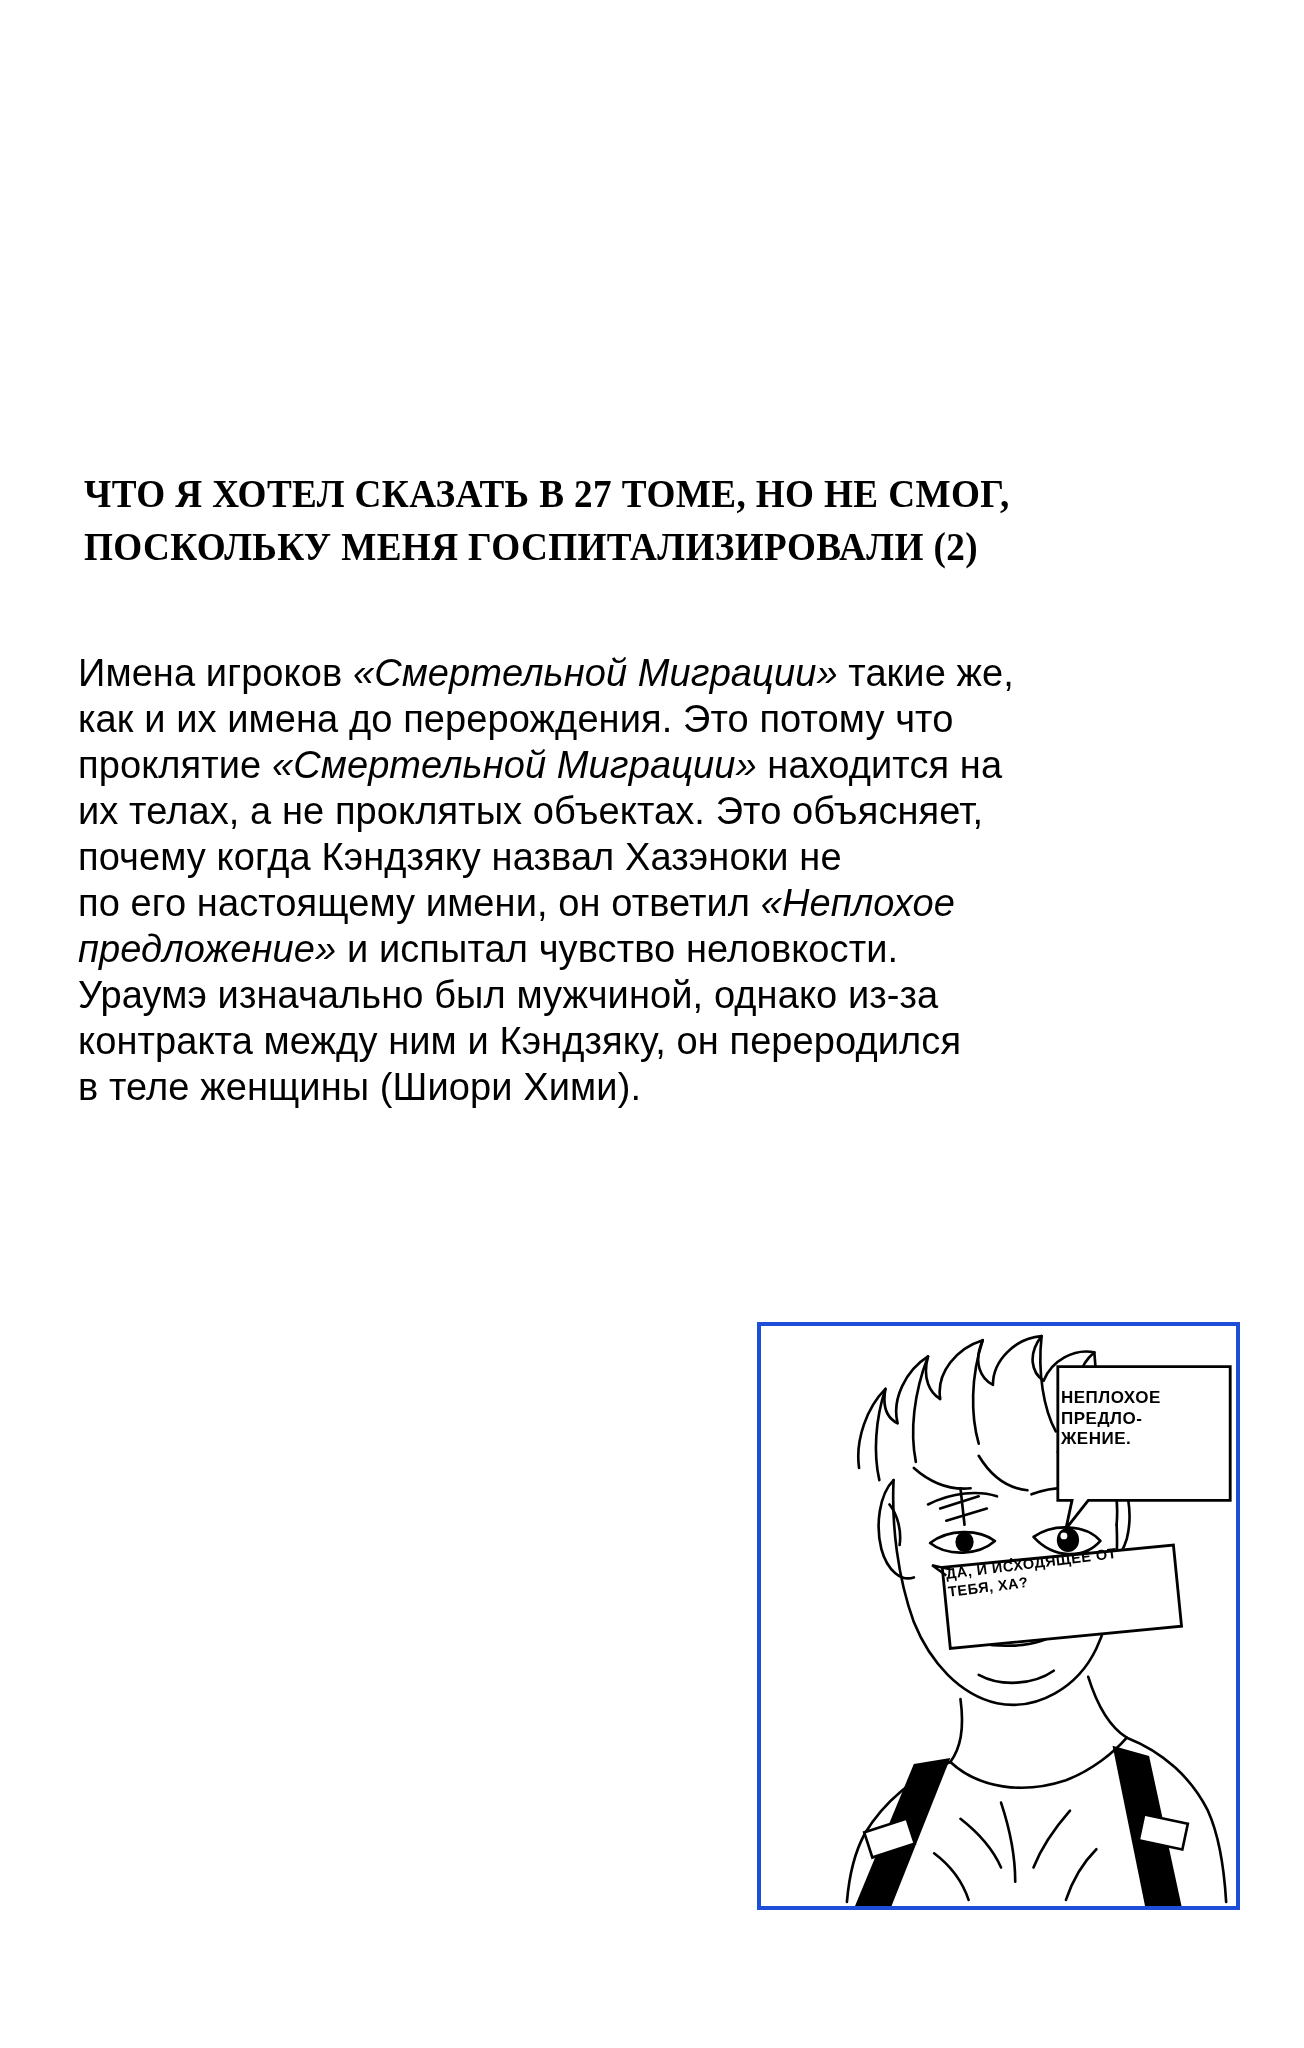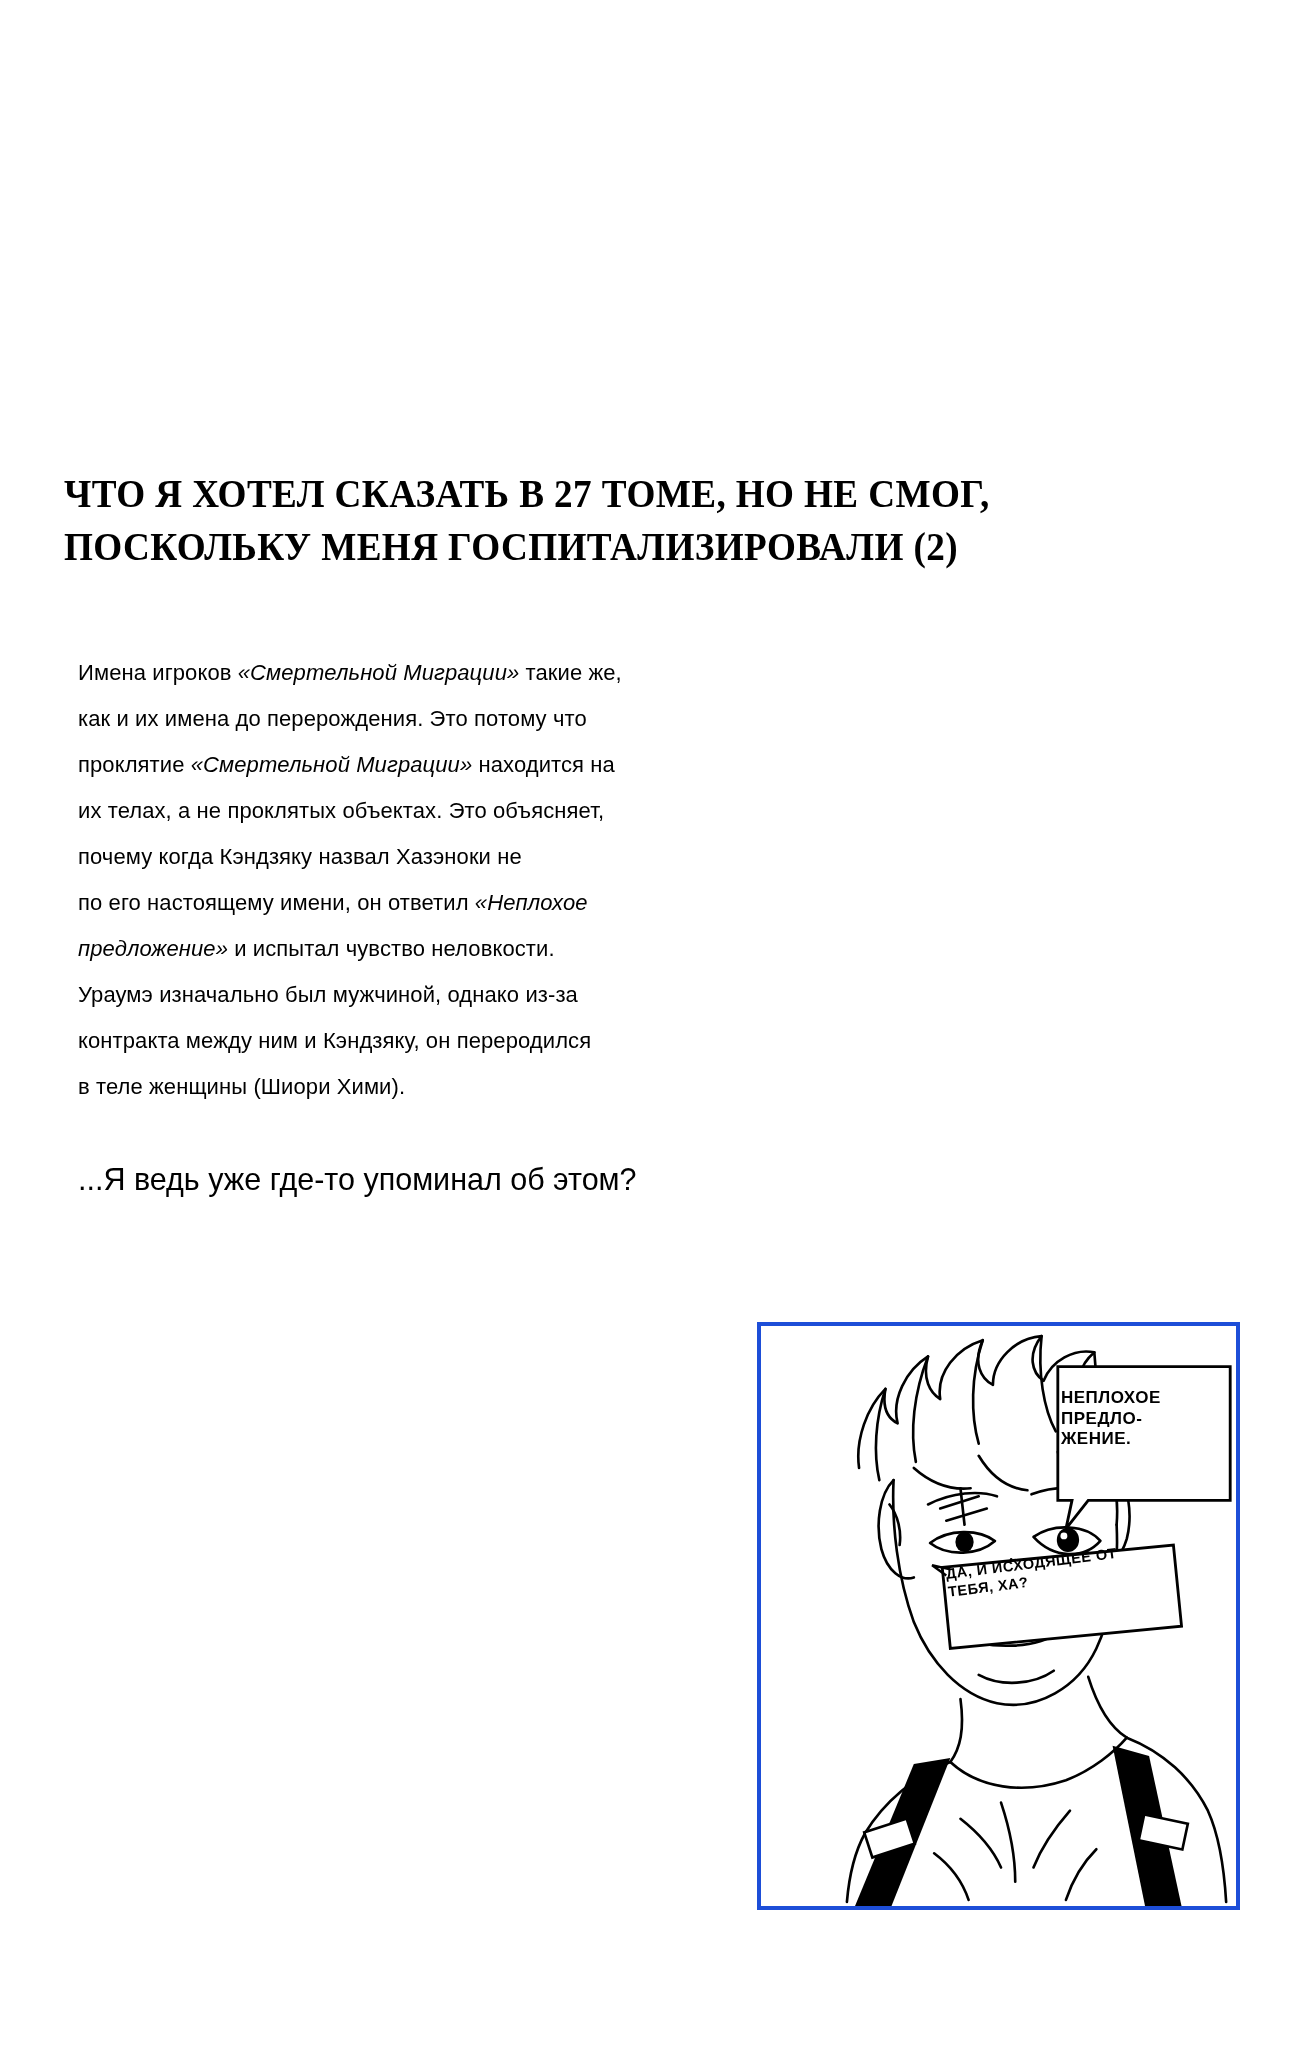--- a/index.html
+++ b/index.html
@@ -17,21 +17,21 @@
   }
 
   .page {
     position: absolute;
     inset: 0;
     background: #ffffff;
   }
 
   .title-block {
     position: absolute;
-    left: 64px;
+    left: 84px;
     top: 468px;
     width: 1130px;
   }
   .title-line {
     font-family: "Liberation Serif", serif;
     font-weight: 700;
     font-size: 40px;
     line-height: 1.32;
     letter-spacing: 0.4px;
     transform: scaleX(0.93);
@@ -39,21 +39,21 @@
     white-space: nowrap;
   }
 
   .body-block {
     position: absolute;
     left: 78px;
     top: 650px;
     width: 1020px;
   }
   .body-para {
-    font-size: 22px;
+    font-size: 38px;
     line-height: 46px;
     letter-spacing: 0.1px;
   }
   .body-para em {
     font-style: italic;
   }
   .body-note {
     margin-top: 46px;
     font-size: 30.5px;
     line-height: 46px;
@@ -103,21 +103,20 @@
 
 <div class="page">
 
   <div class="title-block">
     <div class="title-line">ЧТО Я ХОТЕЛ СКАЗАТЬ В 27 ТОМЕ, НО НЕ СМОГ,</div>
     <div class="title-line">ПОСКОЛЬКУ МЕНЯ ГОСПИТАЛИЗИРОВАЛИ (2)</div>
   </div>
 
   <div class="body-block">
     <div class="body-para">Имена игроков <em>«Смертельной Миграции»</em> такие же,<br>как и их имена до перерождения. Это потому что<br>проклятие <em>«Смертельной Миграции»</em> находится на<br>их телах, а не проклятых объектах. Это объясняет,<br>почему когда Кэндзяку назвал Хазэноки не<br>по его настоящему имени, он ответил <em>«Неплохое</em><br><em>предложение»</em> и испытал чувство неловкости.<br>Ураумэ изначально был мужчиной, однако из-за<br>контракта между ним и Кэндзяку, он переродился<br>в теле женщины (Шиори Хими).</div>
-    <div class="body-note">...Я ведь уже где-то упоминал об этом?</div>
   </div>
 
   <div class="panel">
     <svg viewBox="0 0 467 572" xmlns="http://www.w3.org/2000/svg">
       <g fill="none" stroke="#000" stroke-width="2.6" stroke-linecap="round" stroke-linejoin="round">
 
         <path d="M96 140 C92 112 104 80 122 62 C118 84 126 92 134 96 C128 72 142 44 164 30 C158 52 166 66 176 72 C172 46 192 22 218 14 C208 36 216 52 228 58 C228 34 250 12 276 10 C262 28 266 46 278 54 C286 34 308 22 328 26 C312 40 310 56 318 70 C334 58 354 58 366 70 C346 74 338 88 340 104 C356 98 372 106 378 120 C360 118 350 128 348 142"></path>
         <path d="M122 62 C112 92 110 126 116 152"></path>
         <path d="M164 30 C150 66 146 104 152 134"></path>
         <path d="M218 14 C206 50 206 88 214 116"></path>

